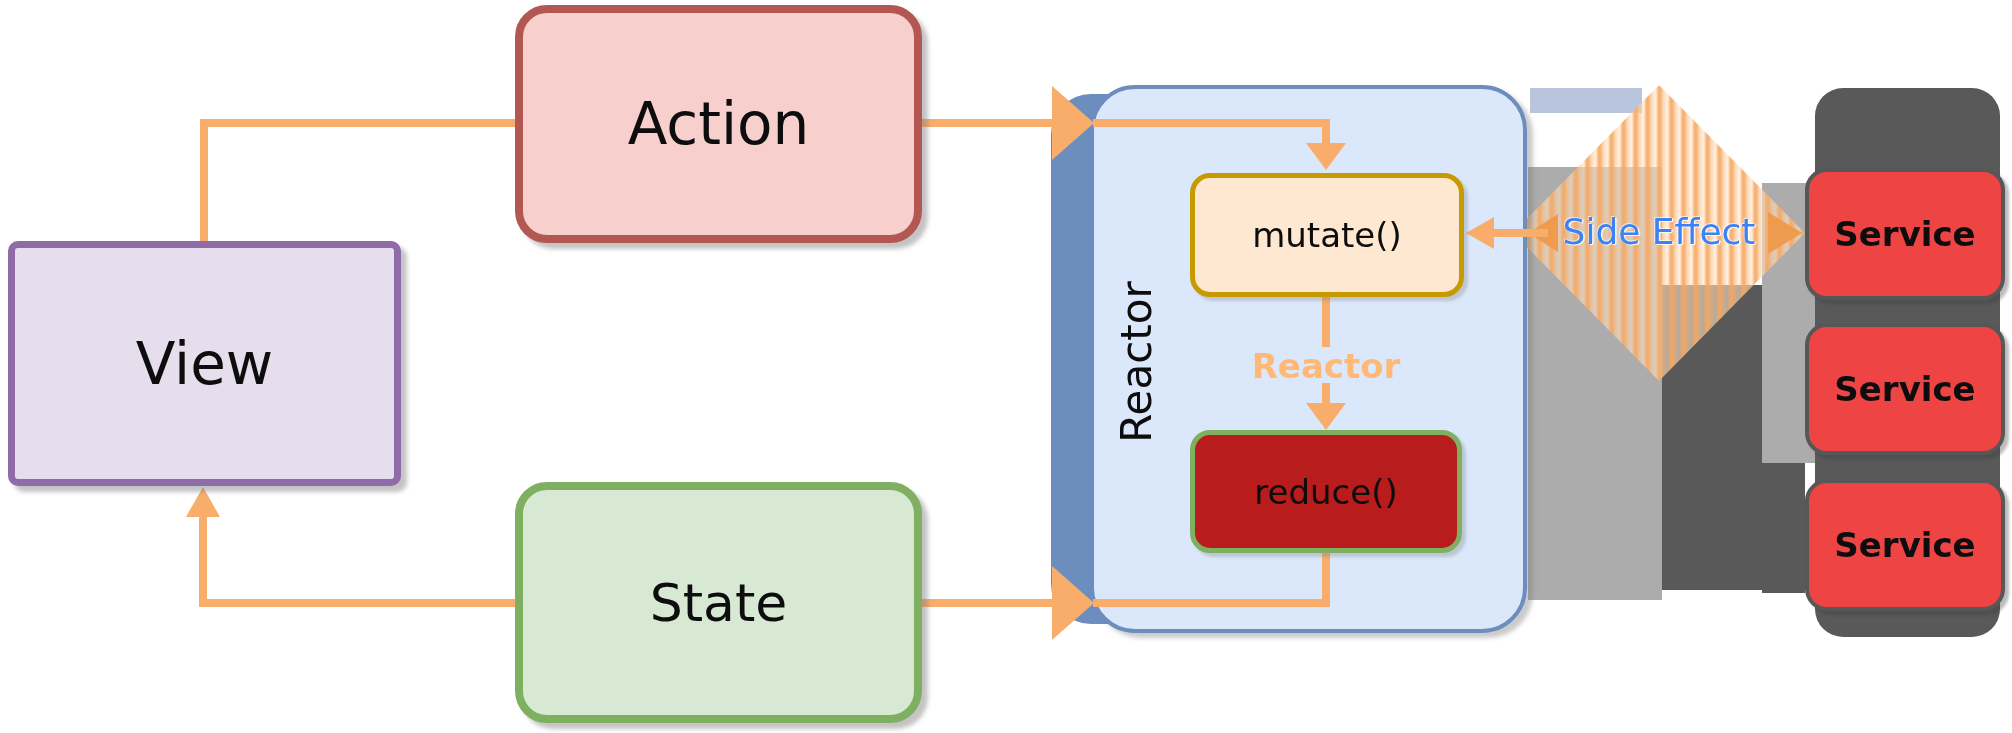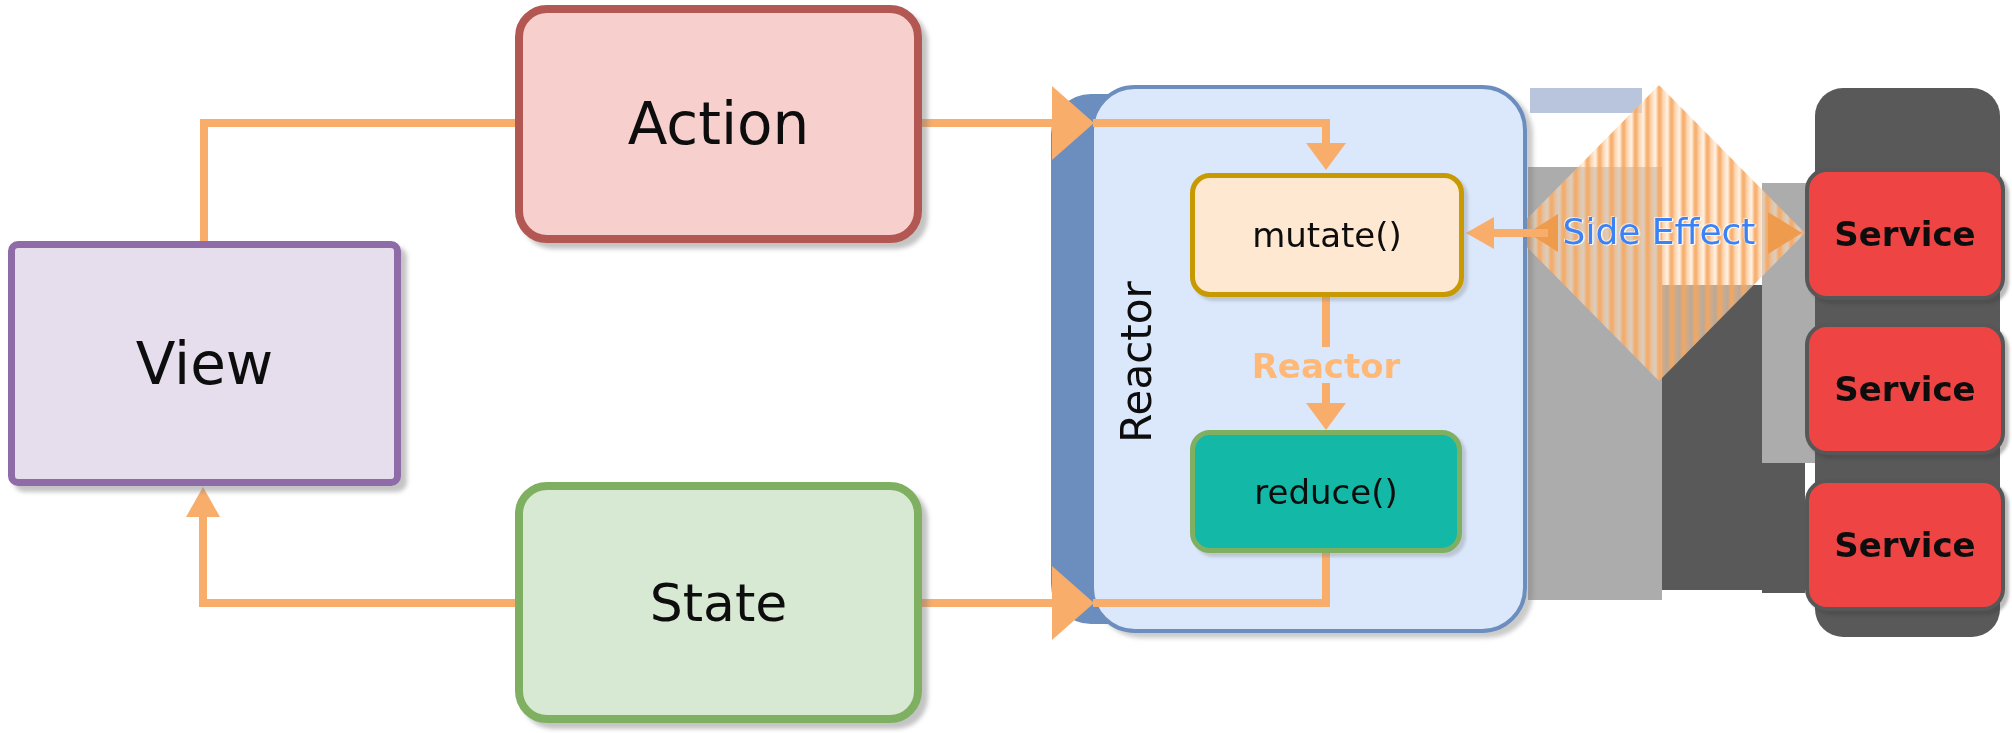--- a/index.html
+++ b/index.html
@@ -19,21 +19,21 @@
   .node-action {left:515px; top:5px;  width:407px;height:238px;border:8px solid #B25752;border-radius:32px;background:#F7CFCC;font-size:58px;}
   .node-state  {left:515px; top:482px;width:407px;height:241px;border:8px solid #7FB061;border-radius:32px;background:#D8E9D3;font-size:52px;}
   .reactor-spine{left:1051px;top:94px;width:240px;height:530px;border-radius:40px;background:#6C8EBF;box-shadow:none;}
   .node-reactor{left:1090px;top:85px;width:437px;height:548px;border:4px solid #6C8EBF;border-radius:45px;background:#DBE8FB;box-shadow:6px 5px 4px rgba(125,125,125,0.4);}
   .reactor-label{
     position:absolute;left:1036px;top:340px;width:200px;height:44px;
     display:flex;align-items:center;justify-content:center;
     transform:rotate(-90deg);font-size:42px;color:#0d0d0d;
   }
   .node-mutate {left:1190px;top:173px;width:274px;height:124px;border:5px solid #C79A02;border-radius:20px;background:#FEE8D1;font-size:34px;box-shadow:4px 4px 3px rgba(120,120,120,0.3);}
-  .node-reduce {left:1190px;top:430px;width:272px;height:123px;border:5px solid #7FB061;border-radius:20px;background:#14b8a6;font-size:34px;box-shadow:4px 4px 3px rgba(120,120,120,0.3);}
+  .node-reduce {left:1190px;top:430px;width:272px;height:123px;border:5px solid #7FB061;border-radius:20px;background:#b91c1c;font-size:34px;box-shadow:4px 4px 3px rgba(120,120,120,0.3);}
   .node-service{width:200px;height:132px;border:4px solid #575757;border-radius:22px;background:#ef4444;font-size:34px;left:1805px;box-shadow:4px 4px 3px rgba(60,60,60,0.35);font-weight:bold;}
   .svc1{top:168px;} .svc2{top:323px;} .svc3{top:479px;}
   
   .svc-col {left:1815px;top:88px;width:185px;height:549px;border-radius:28px;background:#595959;}
   .g-med-1 {left:1528px;top:167px;width:134px;height:433px;background:#ACACAC;}
   .g-dark-1{left:1662px;top:285px;width:100px;height:305px;background:#595959;}
   .g-med-2 {left:1762px;top:183px;width:53px;height:280px;background:#ACACAC;}
   .g-dark-2{left:1762px;top:463px;width:43px;height:130px;background:#595959;}
   .g-blue  {left:1530px;top:88px;width:112px;height:25px;background:#B9C5DC;}
   

